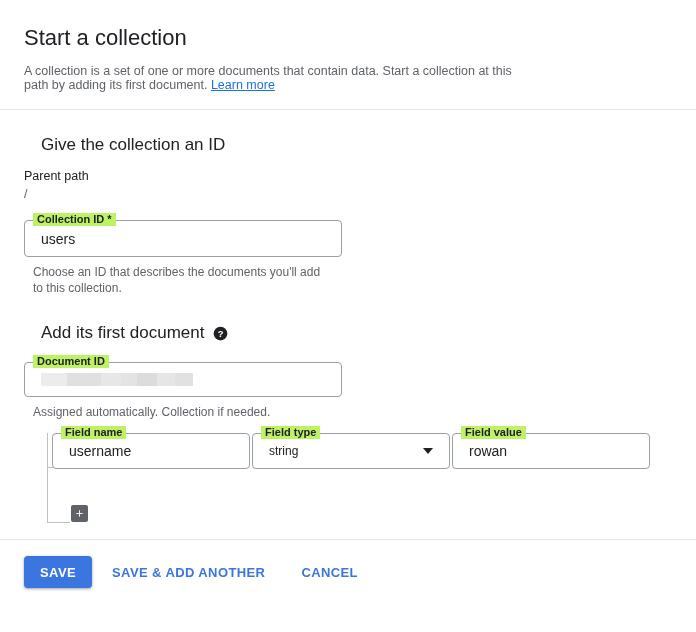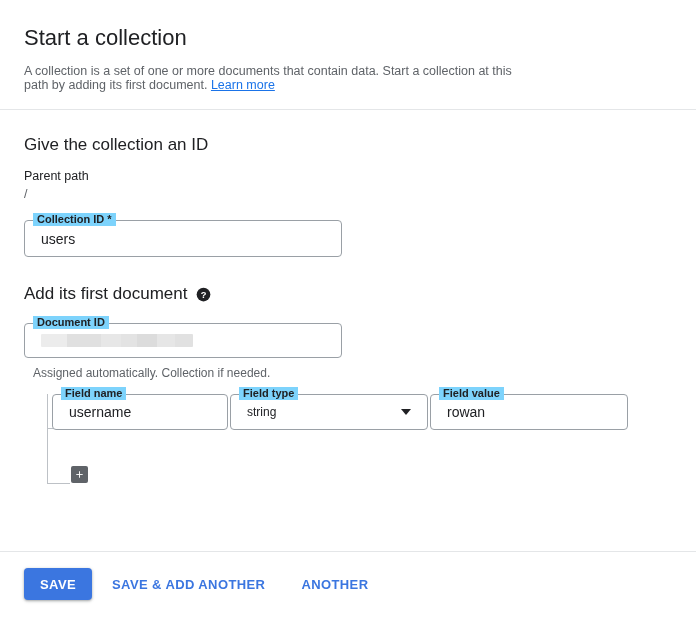--- a/index.html
+++ b/index.html
@@ -51,21 +51,21 @@
 
   
   .body {
     padding: 24px 24px 0 24px;
   }
   .section-title {
     font-size: 17px;
     font-weight: 500;
     line-height: 22px;
     color: #202124;
-    margin: 0 0 12px 0;
+    margin: 0 0 12px 17px;
     display: flex;
     align-items: center;
   }
   .section-title.second {
     margin-top: 26px;
     margin-bottom: 10px;
   }
   .help-icon {
     display: inline-flex;
     align-items: center;
@@ -102,21 +102,21 @@
     height: 36px;
     display: flex;
     align-items: center;
     padding: 0 16px;
     background: #fff;
   }
   .field-label {
     position: absolute;
     top: -7px;
     left: 9px;
-    background: #7dd3fc;
+    background: #bef264;
     padding: 0 4px;
     font-size: 11px;
     font-weight: 700;
     line-height: 13px;
     color: #202124;
     white-space: nowrap;
     z-index: 2;
   }
   .field-input {
     border: 0;
@@ -175,21 +175,21 @@
     background: #bdc1c6;
   }
   .tree-branch.to-row { top: 34px; }
   .tree-branch.to-add { top: 89px; }
 
   .field-row {
     display: flex;
     gap: 2px;
     align-items: flex-start;
   }
-  #field-name-field { width: 176px; }
+  #field-name-field { width: 198px; }
   #field-type-field { width: 198px; }
   #field-value-field { width: 198px; }
   .field-row .field-box { height: 36px; }
 
   .select-box {
     justify-content: space-between;
     cursor: pointer;
   }
   .select-value {
     font-size: 12px;
@@ -218,21 +218,21 @@
     align-items: center;
     justify-content: center;
     cursor: pointer;
   }
 
   
   .footer {
     position: absolute;
     left: 0;
     right: 0;
-    bottom: 4px;
+    bottom: 16px;
     height: 77px;
   }
   .footer-actions {
     display: flex;
     align-items: center;
     padding: 16px 24px;
     gap: 8px;
   }
   .btn-primary {
     background: #3b76e0;
@@ -281,20 +281,21 @@
   <p class="parent-path-label">Parent path</p>
   <p class="parent-path-value">/</p>
 
   
   <div class="field" id="collection-id-field">
     <span class="field-label">Collection ID *</span>
     <div class="field-box">
       <input class="field-input" type="text" value="users" style="">
     </div>
   </div>
+  <p class="field-helper">Choose an ID that describes the documents you'll add to this collection.</p>
 
   
   <h2 class="section-title second">
     <span>Add its first document</span>
     <span class="help-icon">
       <svg width="15" height="15" viewBox="0 0 24 24" aria-hidden="true">
         <circle cx="12" cy="12" r="11" fill="#202124"></circle>
         <text x="12" y="17.5" text-anchor="middle" font-family="Liberation Sans, sans-serif" font-size="15" font-weight="700" fill="#ffffff">?</text>
       </svg>
     </span>
@@ -357,15 +358,15 @@
     </button>
   </div>
 
 </div>
 
 <div class="footer">
   <div class="divider"></div>
   <div class="footer-actions">
     <button class="btn-primary">SAVE</button>
     <button class="btn-text">SAVE &amp; ADD ANOTHER</button>
-    <button class="btn-text cancel">ANOTHER</button>
+    <button class="btn-text cancel">CANCEL</button>
   </div>
 </div>
 
 </body></html>

